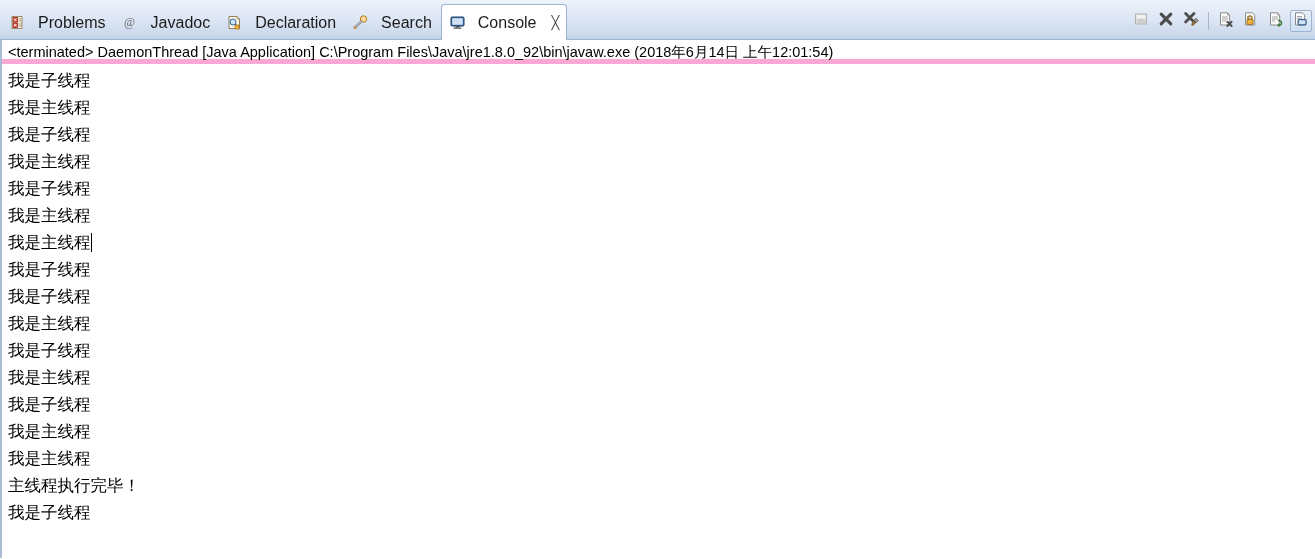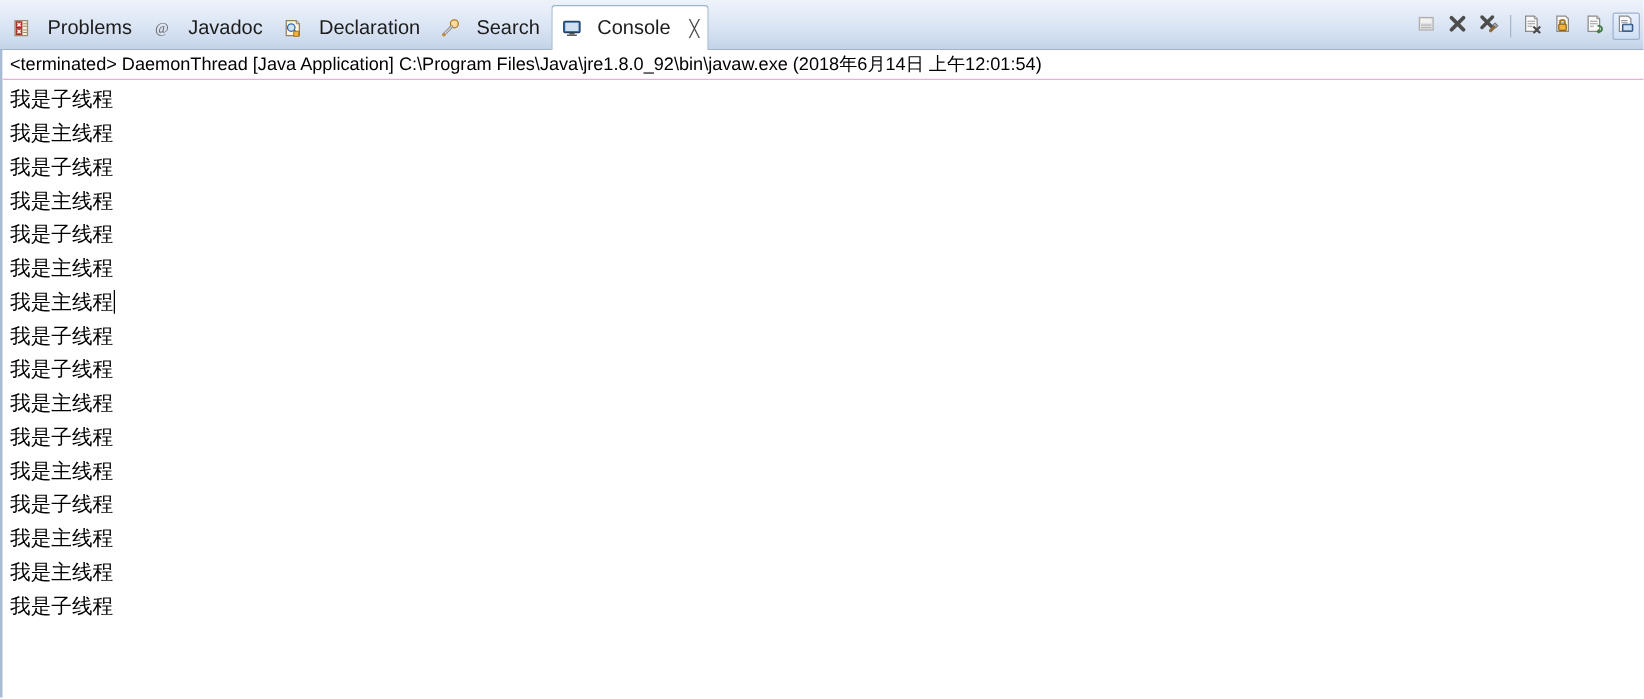--- a/index.html
+++ b/index.html
@@ -127,21 +127,21 @@
   }
 
   .proc-line {
     font-family: "Liberation Sans", "DejaVu Sans", sans-serif;
     font-size: 14.5px;
     color: #000000;
     padding: 3px 0 3px 6px;
     white-space: nowrap;
     line-height: 18px;
     height: 24px;
-    border-bottom: 1px solid #f9a8d4;
+    border-bottom: 5px solid #f9a8d4;
     background: #ffffff;
   }
 
   .out {
     padding: 3px 9px 0 6px;
   }
 
   .out-line {
     font-family: "Liberation Sans", "DejaVu Sans", sans-serif;
     font-size: 16.5px;
@@ -328,18 +328,19 @@
         <div class="out-line"><span>我是主线程</span></div>
         <div class="out-line"><span>我是主线程</span><span class="caret"></span></div>
         <div class="out-line"><span>我是子线程</span></div>
         <div class="out-line"><span>我是子线程</span></div>
         <div class="out-line"><span>我是主线程</span></div>
         <div class="out-line"><span>我是子线程</span></div>
         <div class="out-line"><span>我是主线程</span></div>
         <div class="out-line"><span>我是子线程</span></div>
         <div class="out-line"><span>我是主线程</span></div>
         <div class="out-line"><span>我是主线程</span></div>
+        <div class="out-line"><span>主线程执行完毕！</span></div>
         <div class="out-line"><span>我是子线程</span></div>
       </div>
 
   </div>
 
 </div>
 
 </body></html>

